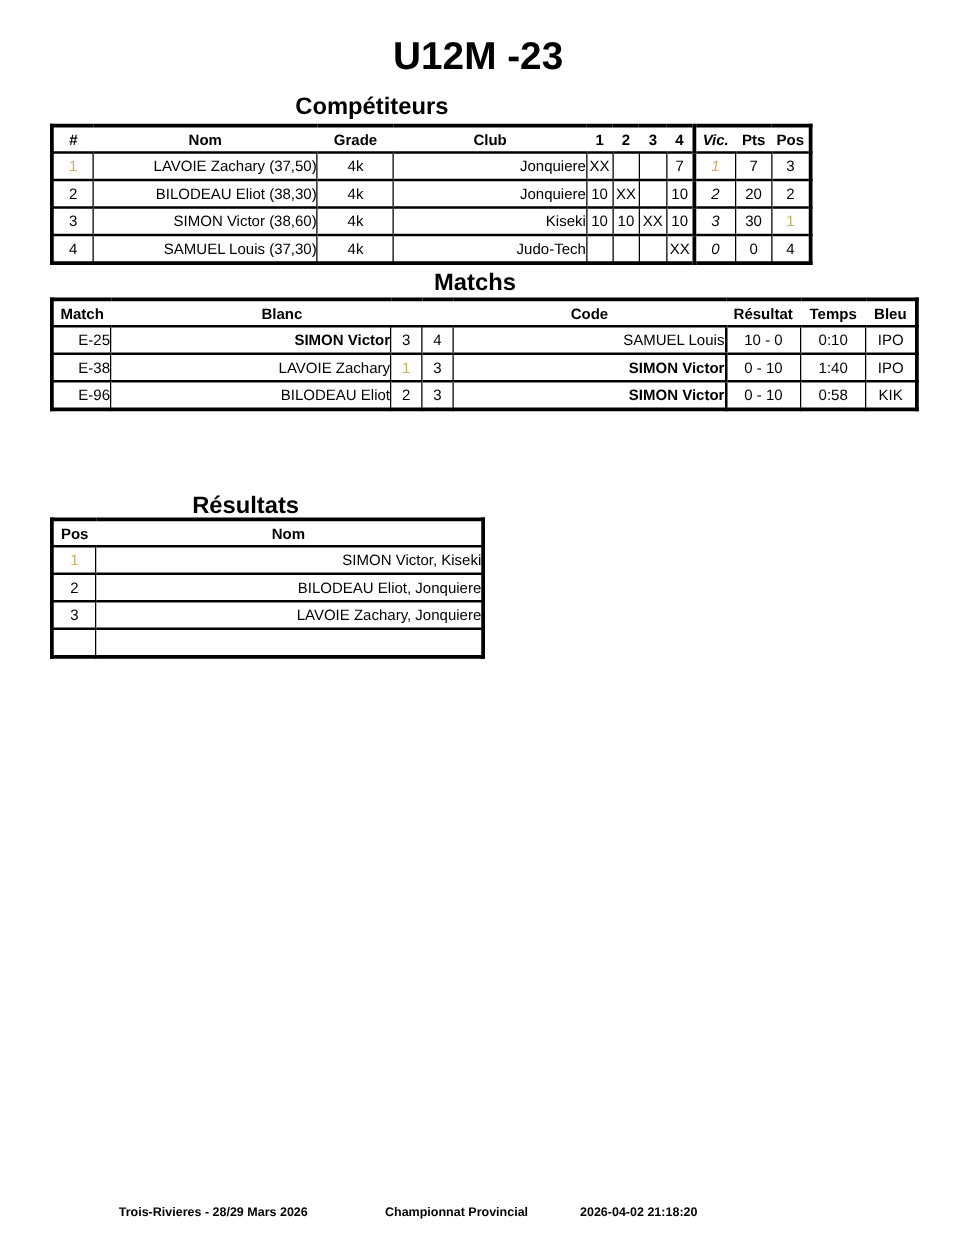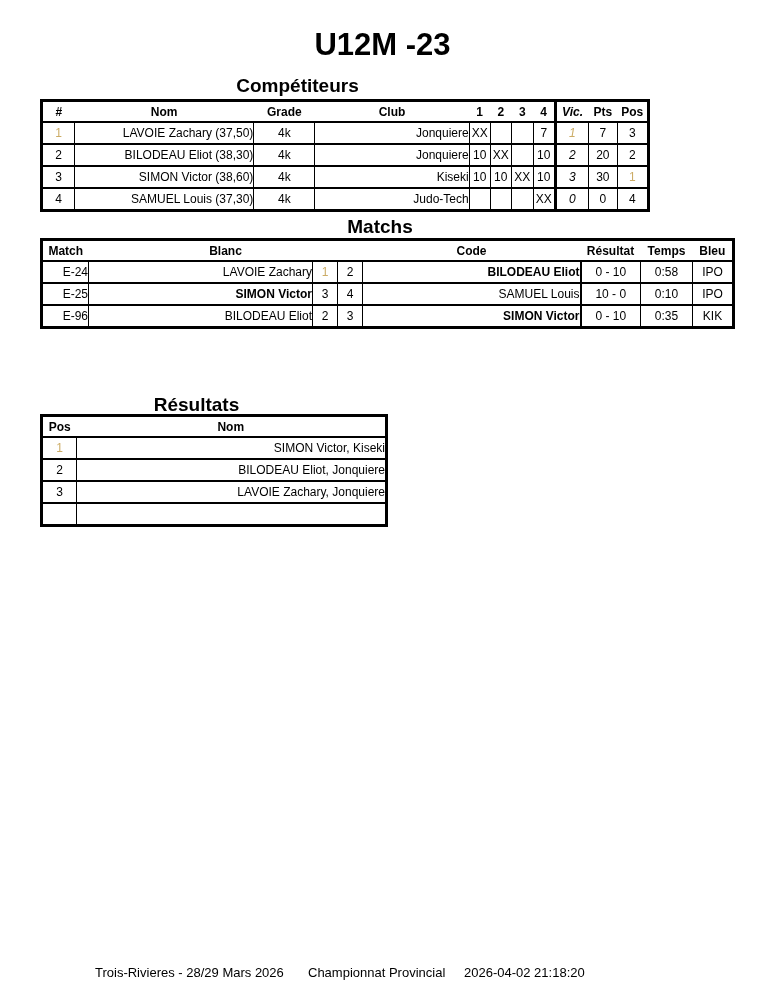--- a/index.html
+++ b/index.html
@@ -57,22 +57,22 @@
   table.tbl td { height: 20px; }
   .c { text-align: center; }
   .l { text-align: right; padding-left: 8px !important; }
   .sep  { border-left: 3px solid #000 !important; font-style: italic; }
   .res2 { border-left: 2px solid #000 !important; }
   .gold { color: var(--gold); }
   .boldtxt { font-weight: bold; }
   .footer-item {
     position: absolute;
     top: 965px;
-    font-size: 13px;
-    font-weight: normal;
+    font-size: 10px;
+    font-weight: bold;
   }
   .f1 { left: 95px; }
   .f2 { left: 308px; }
   .f3 { left: 464px; }
 </style>
 </head>
 <body>
 
 <div class="doc-title">U12M -23</div>
 
@@ -177,47 +177,47 @@
   <tbody>
       <tr>
     <th>Match</th>
     <th colspan="3">Blanc</th>
     <th>Code</th>
     <th>Résultat</th>
     <th>Temps</th>
     <th>Bleu</th>
   </tr>
   <tr>
-    <td class="l">E-24</td>
-    <td class="l">LAVOIE Zachary</td>
-    <td class="c gold">1</td>
-    <td class="c">2</td>
-    <td class="l boldtxt">BILODEAU Eliot</td>
-    <td class="c res2">0 - 10</td>
-    <td class="c">0:58</td>
-    <td class="c">IPO</td>
-  </tr>
-  <tr>
     <td class="l">E-25</td>
     <td class="l boldtxt">SIMON Victor</td>
     <td class="c">3</td>
     <td class="c">4</td>
     <td class="l">SAMUEL Louis</td>
     <td class="c res2">10 - 0</td>
     <td class="c">0:10</td>
     <td class="c">IPO</td>
   </tr>
   <tr>
+    <td class="l">E-38</td>
+    <td class="l">LAVOIE Zachary</td>
+    <td class="c gold">1</td>
+    <td class="c">3</td>
+    <td class="l boldtxt">SIMON Victor</td>
+    <td class="c res2">0 - 10</td>
+    <td class="c">1:40</td>
+    <td class="c">IPO</td>
+  </tr>
+  <tr>
     <td class="l">E-96</td>
     <td class="l">BILODEAU Eliot</td>
     <td class="c">2</td>
     <td class="c">3</td>
     <td class="l boldtxt">SIMON Victor</td>
     <td class="c res2">0 - 10</td>
-    <td class="c">0:35</td>
+    <td class="c">0:58</td>
     <td class="c">KIK</td>
   </tr>
 </tbody>
   </table>
 
 <div class="sec-title t-res">Résultats</div>
 
 <table class="tbl restbl">
   <colgroup>
     <col style="width:35px">

